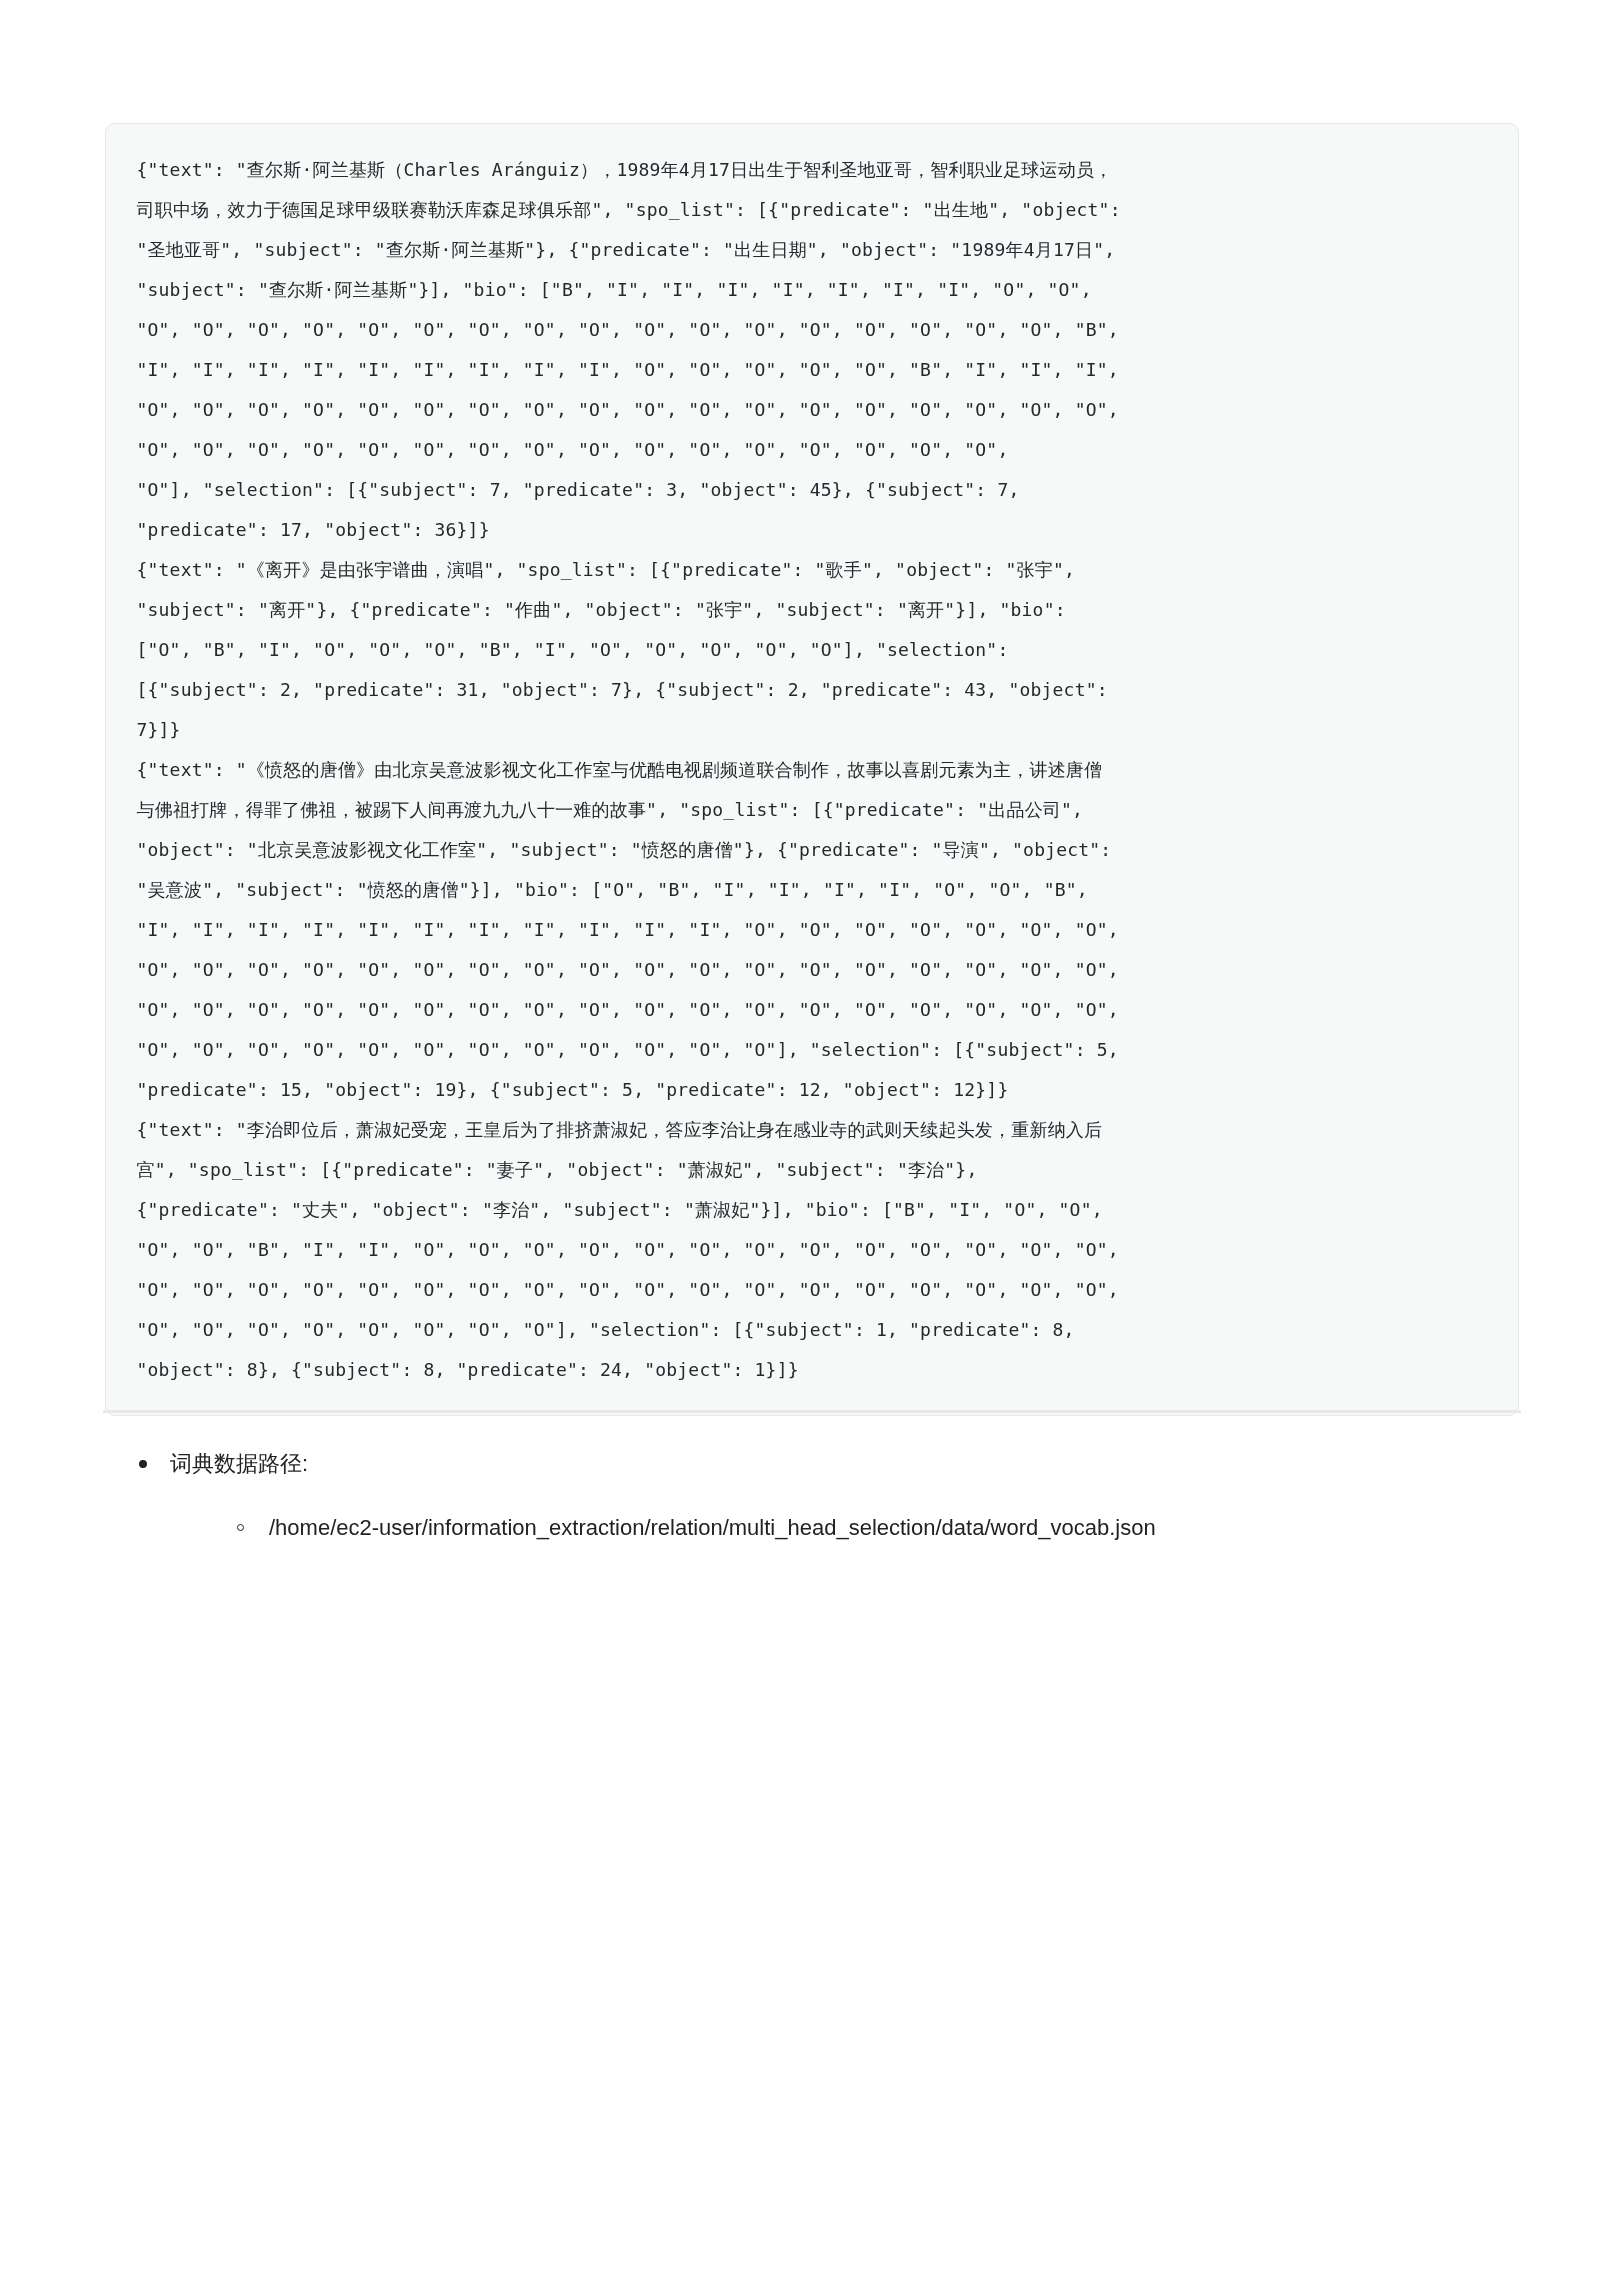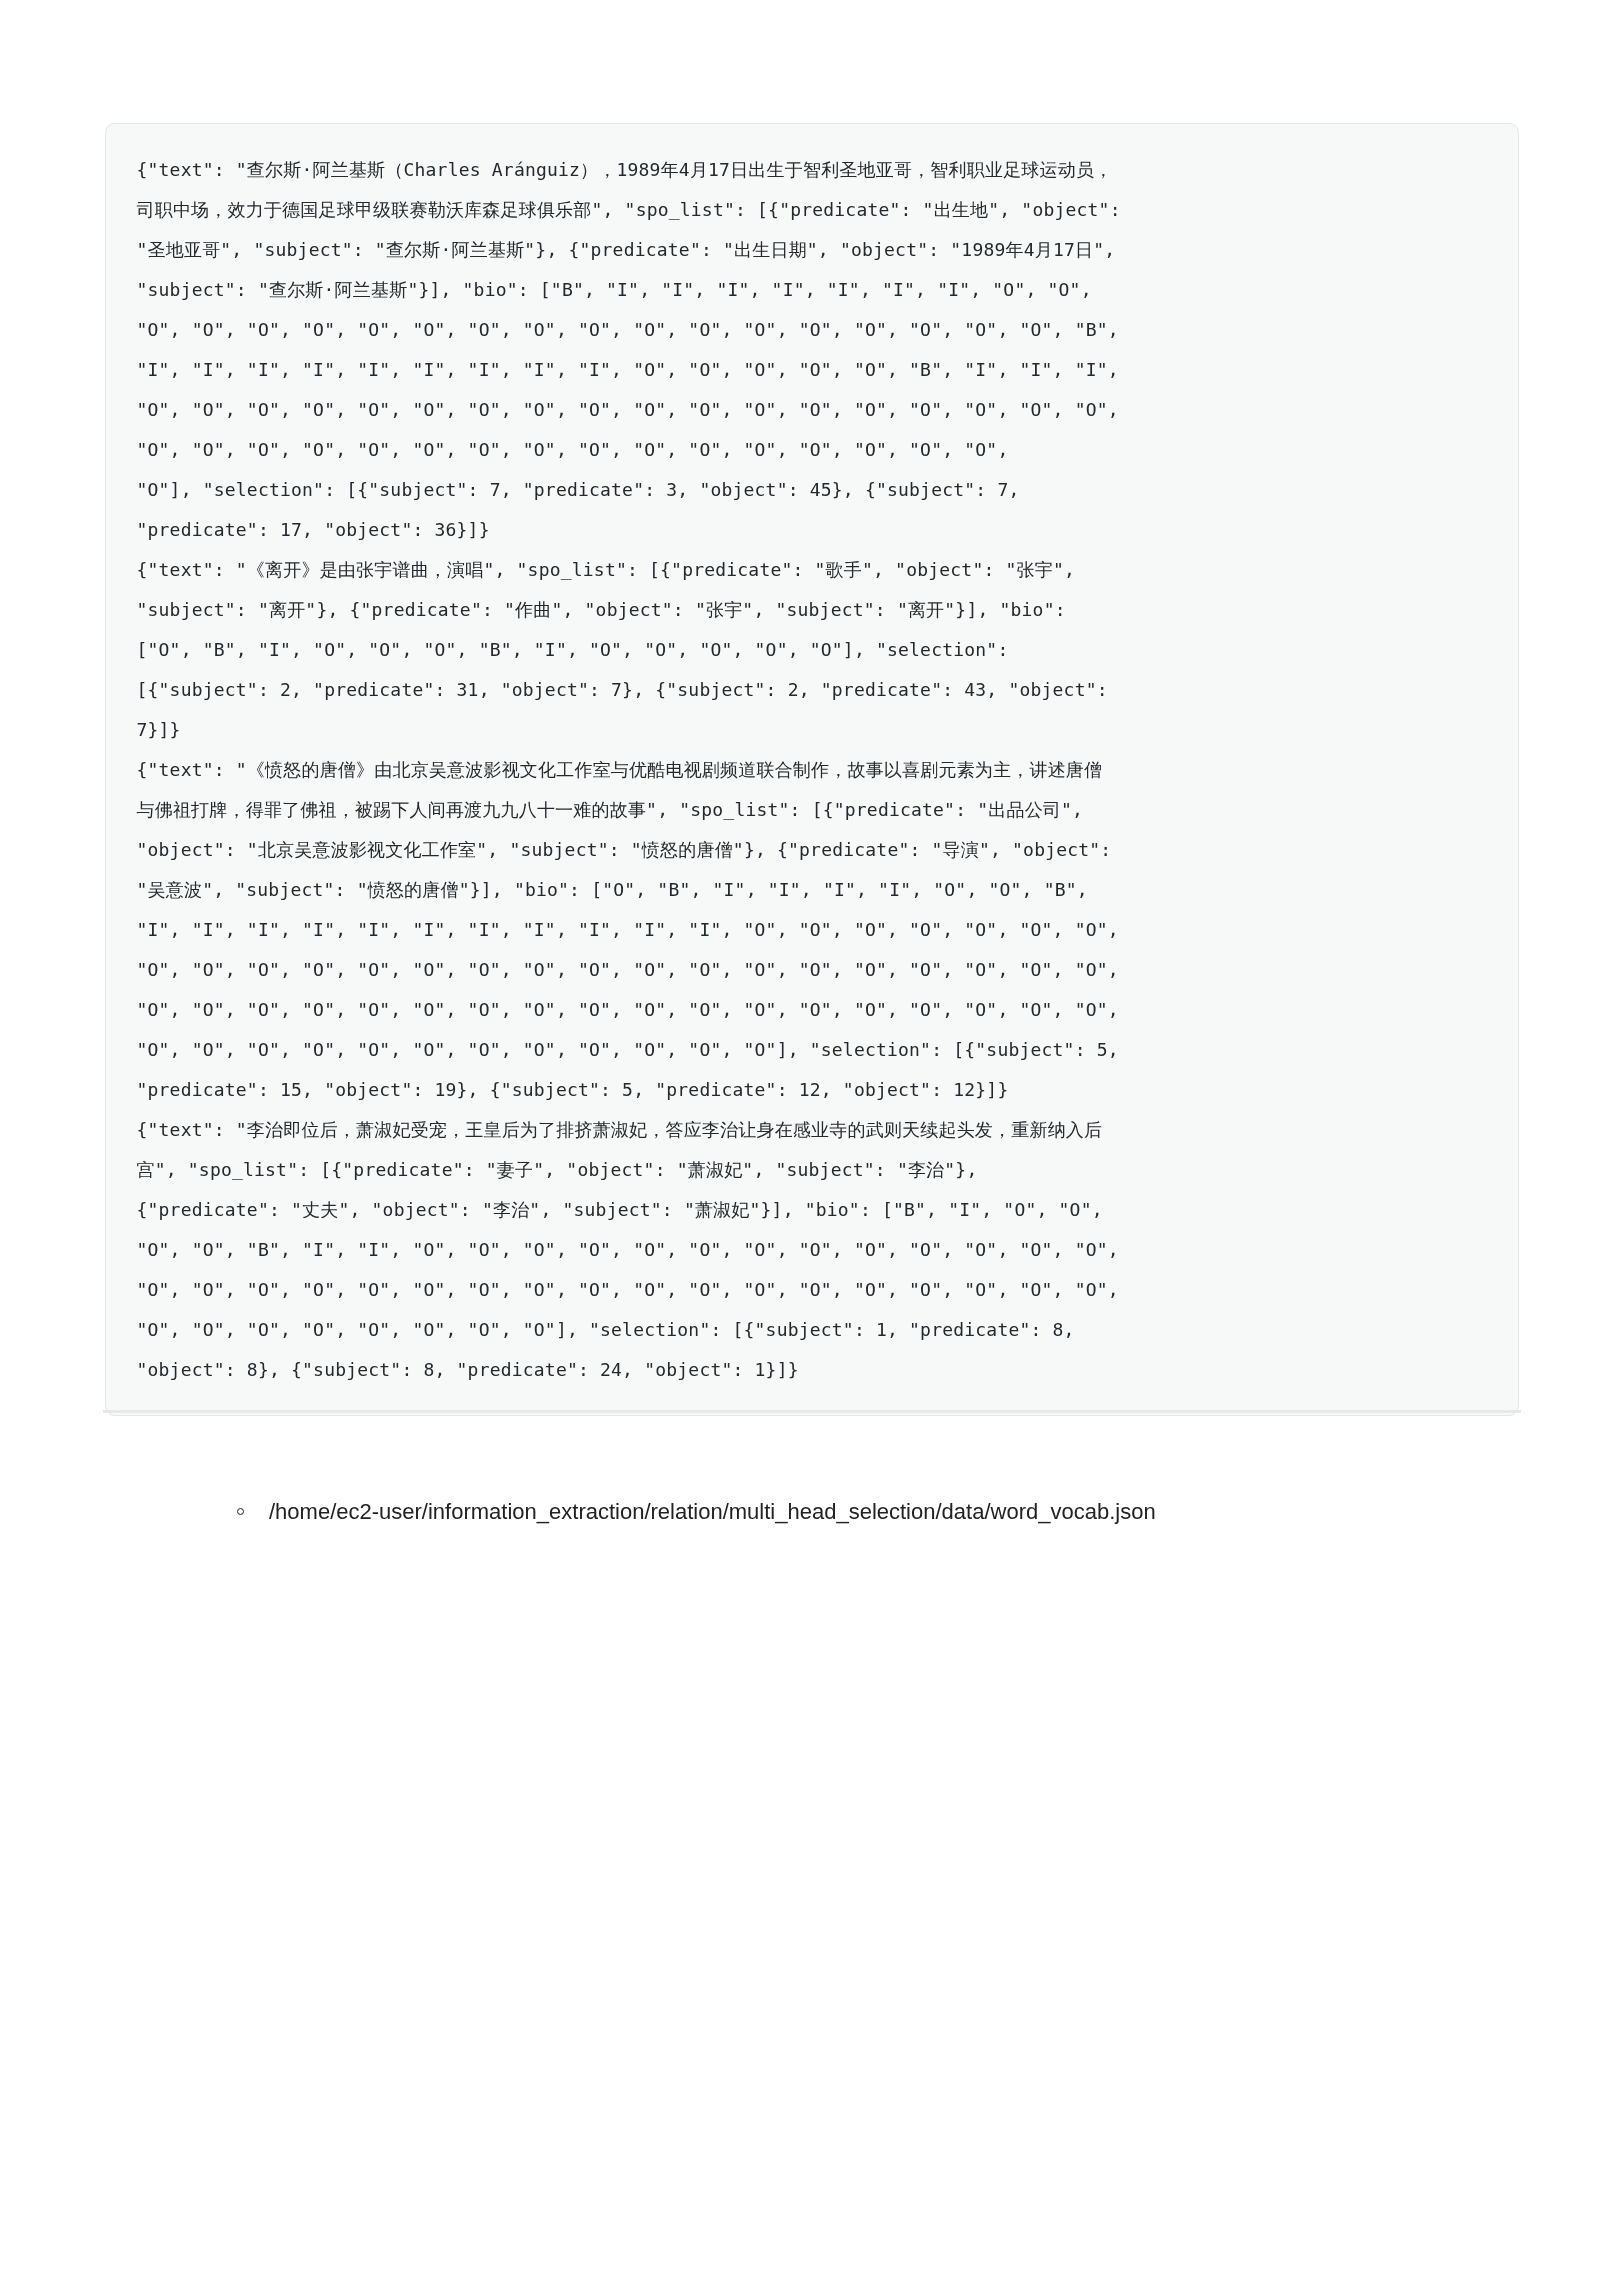--- a/index.html
+++ b/index.html
@@ -75,21 +75,21 @@
     position: absolute;
     left: 34px;
     top: 12px;
     width: 8.2px;
     height: 8.2px;
     border-radius: 50%;
     background: #222222;
   }
   .bullet-l2 {
     position: relative;
-    margin-top: 48px;
+    margin-top: 32px;
     padding-left: 164px;
     font-size: 22px;
     line-height: 32px;
     color: #222222;
     word-break: break-all;
   }
   .bullet-l2 > .ring {
     position: absolute;
     left: 132px;
     top: 12px;
@@ -136,20 +136,24 @@
 {"predicate": "丈夫", "object": "李治", "subject": "萧淑妃"}], "bio": ["B", "I", "O", "O",
 "O", "O", "B", "I", "I", "O", "O", "O", "O", "O", "O", "O", "O", "O", "O", "O", "O", "O",
 "O", "O", "O", "O", "O", "O", "O", "O", "O", "O", "O", "O", "O", "O", "O", "O", "O", "O",
 "O", "O", "O", "O", "O", "O", "O", "O"], "selection": [{"subject": 1, "predicate": 8,
 "object": 8}, {"subject": 8, "predicate": 24, "object": 1}]}</pre>
   </div>
 
   <hr class="divider">
 
   <div class="outline">
+    <div class="bullet-l1">
+      <span class="dot"></span>
+      <span>词典数据路径:</span>
+    </div>
     <div class="bullet-l2">
       <span class="ring"></span>
       <span>/home/ec2-user/information_extraction/relation/multi_head_selection/data/word_vocab.json</span>
     </div>
   </div>
 
 </div>
 
 
 </body></html>

